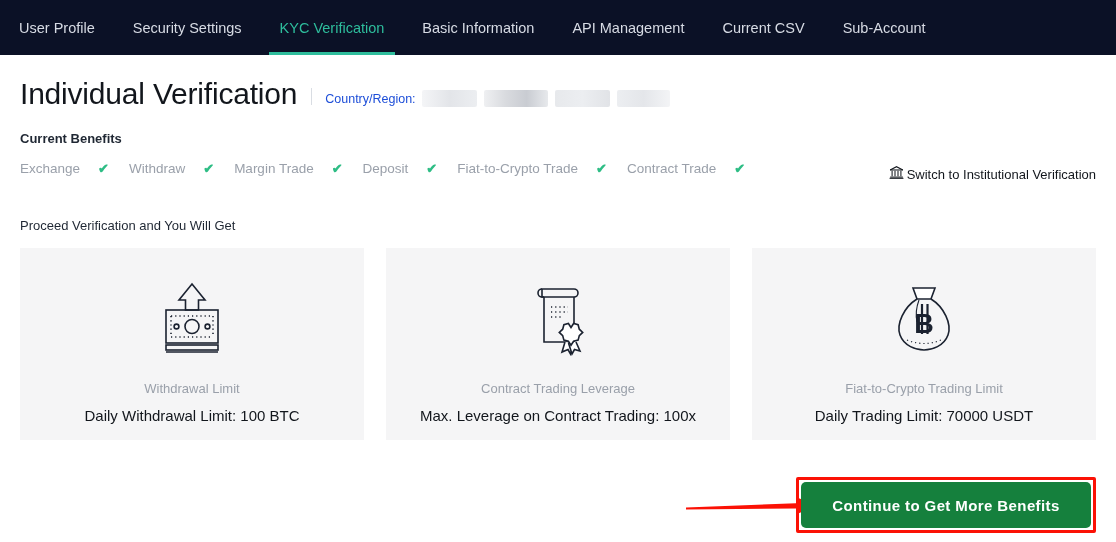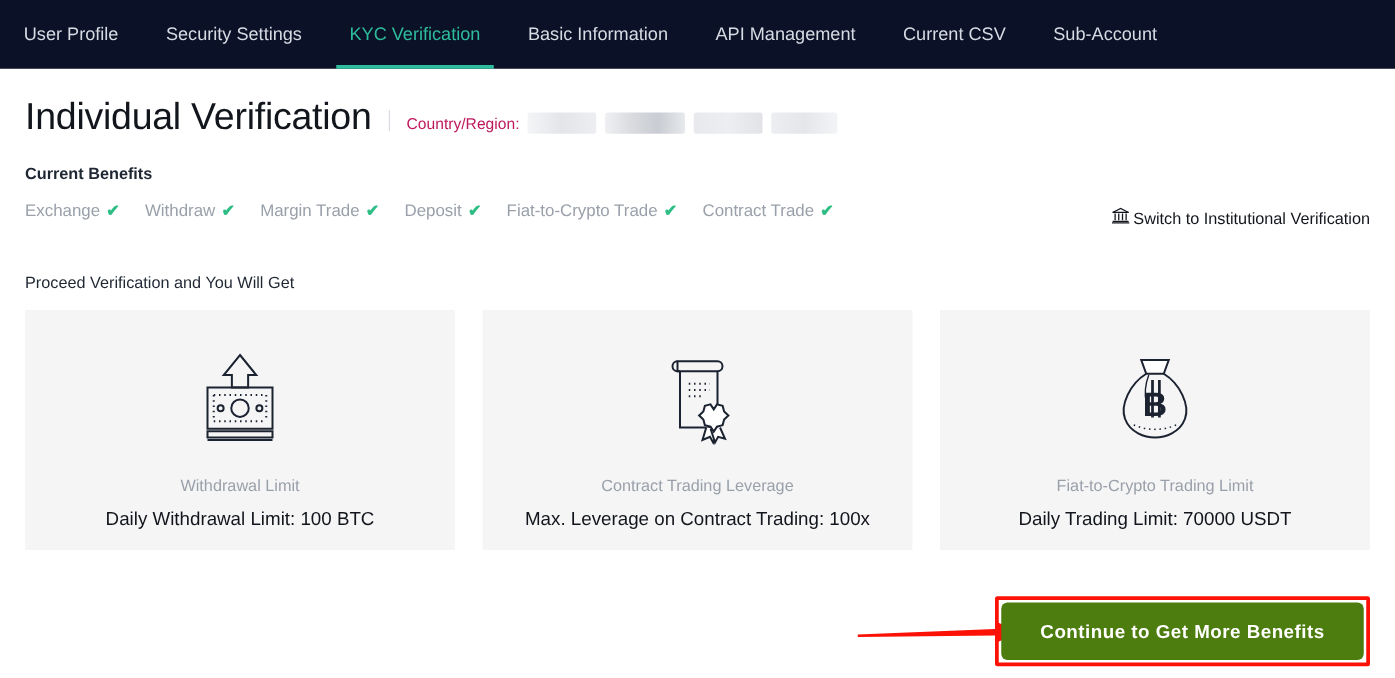--- a/index.html
+++ b/index.html
@@ -51,21 +51,21 @@
     letter-spacing: -0.2px;
     line-height: 34px;
   }
   #title-divider {
     width: 1px; height: 17px;
     background: #d9dde3;
     margin: 0 13px 6px 14px;
   }
   #country-label {
     font-size: 12.5px;
-    color: #be185d;
+    color: #1d4ed8;
     margin-bottom: 5px;
   }
   #country-blur {
     display: flex; gap: 7px;
     margin-left: 6px; margin-bottom: 4px;
   }
   .blur-chip { height: 17px; border-radius: 2px; }
   .bc1 { width: 55px; background: linear-gradient(90deg,#f4f5f7,#e3e5e9,#eceef1); }
   .bc2 { width: 64px; background: linear-gradient(90deg,#eff0f2,#d9dbdf,#c9ccd2,#e7e9ec); }
   .bc3 { width: 55px; background: linear-gradient(90deg,#e7e9ec,#eceef1,#e1e3e7); }
@@ -86,21 +86,21 @@
     font-size: 13px;
     font-weight: 700;
     color: #1f2733;
   }
   #benefit-tags {
     display: flex; align-items: center;
     margin-top: 15px;
     gap: 20px;
   }
   .benefit-tag {
-    display: flex; align-items: center; gap: 5px;
+    display: flex; align-items: center; gap: 18px;
     font-size: 13.5px;
     color: #9aa0aa;
     white-space: nowrap;
   }
   .check { color: #2ebd85; font-size: 13px; font-weight: bold; }
 
   #proceed-heading {
     margin-top: 42px;
     font-size: 13px;
     font-weight: 400;
@@ -141,21 +141,21 @@
   }
   #highlight-box {
     position: absolute;
     inset: 0;
     border: 3px solid #fb1105;
     border-radius: 2px;
   }
   #cta-button {
     position: absolute;
     left: 5px; top: 5px; right: 5px; bottom: 5px;
-    background: #4d7c0f;
+    background: #15803d;
     border: none;
     border-radius: 5px;
     color: #ffffff;
     font-size: 15px;
     font-weight: 700;
     font-family: "Liberation Sans", sans-serif;
     letter-spacing: 0.4px;
     cursor: pointer;
   }
   #red-arrow {

